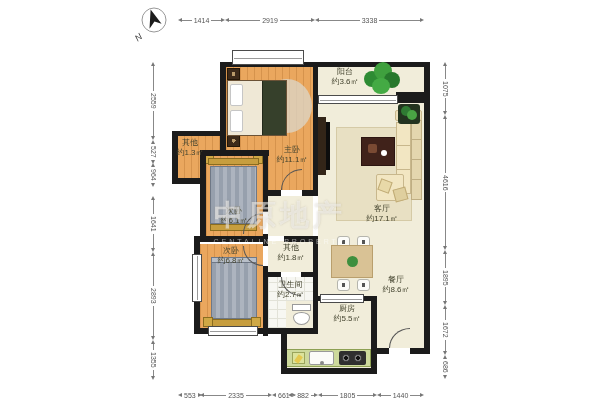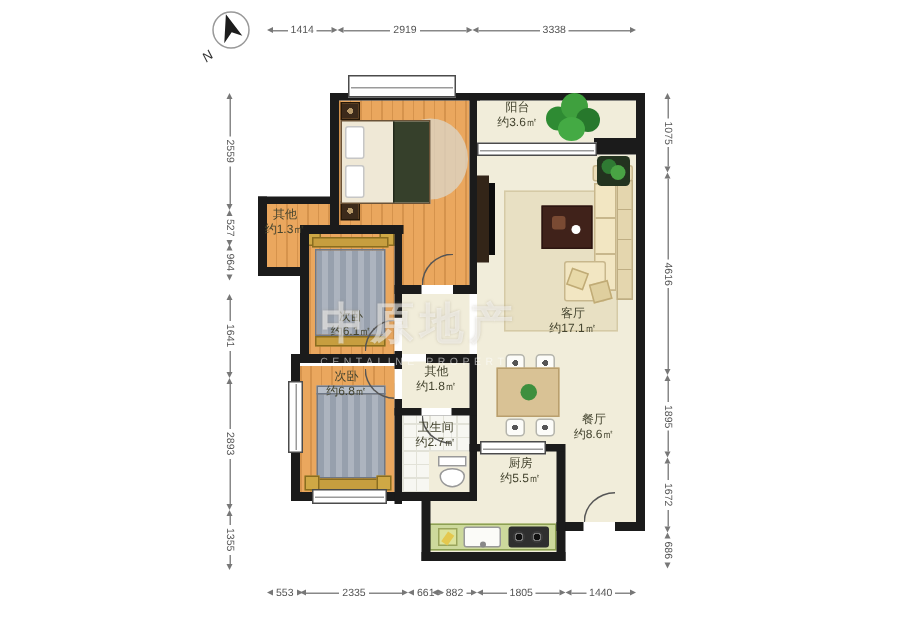--- a/index.html
+++ b/index.html
@@ -177,20 +177,24 @@
   <div class="win wv" style="left:192px;top:254px;width:10px;height:48px;"></div>
   <div class="win" style="left:208px;top:326px;width:50px;height:10px;"></div>
   <div class="win" style="left:320px;top:294px;width:44px;height:9px;"></div>
 
   <div class="arc" style="left:281px;top:169px;width:21px;height:21px;border-top:1px solid #555;border-left:1px solid #555;border-top-left-radius:100%;"></div>
   <div class="arc" style="left:243px;top:213px;width:20px;height:21px;border-top:1px solid #555;border-left:1px solid #555;border-top-left-radius:100%;"></div>
   <div class="arc" style="left:243px;top:246px;width:20px;height:20px;border-bottom:1px solid #555;border-left:1px solid #555;border-bottom-left-radius:100%;"></div>
   <div class="arc" style="left:281px;top:277px;width:20px;height:19px;border-bottom:1px solid #555;border-left:1px solid #555;border-bottom-left-radius:100%;"></div>
   <div class="arc" style="left:389px;top:328px;width:21px;height:20px;border-top:1px solid #555;border-left:1px solid #555;border-top-left-radius:100%;"></div>
 
+  <div class="rl" style="left:266px;top:145px;width:52px;">
+    <span>主卧</span>
+    <span>约11.1㎡</span>
+  </div>
   <div class="rl" style="left:209px;top:206px;width:50px;">
     <span>次卧</span>
     <span>约6.1㎡</span>
   </div>
   <div class="rl" style="left:206px;top:246px;width:50px;">
     <span>次卧</span>
     <span>约6.8㎡</span>
   </div>
   <div class="rl" style="left:171px;top:138px;width:38px;">
     <span>其他</span>

